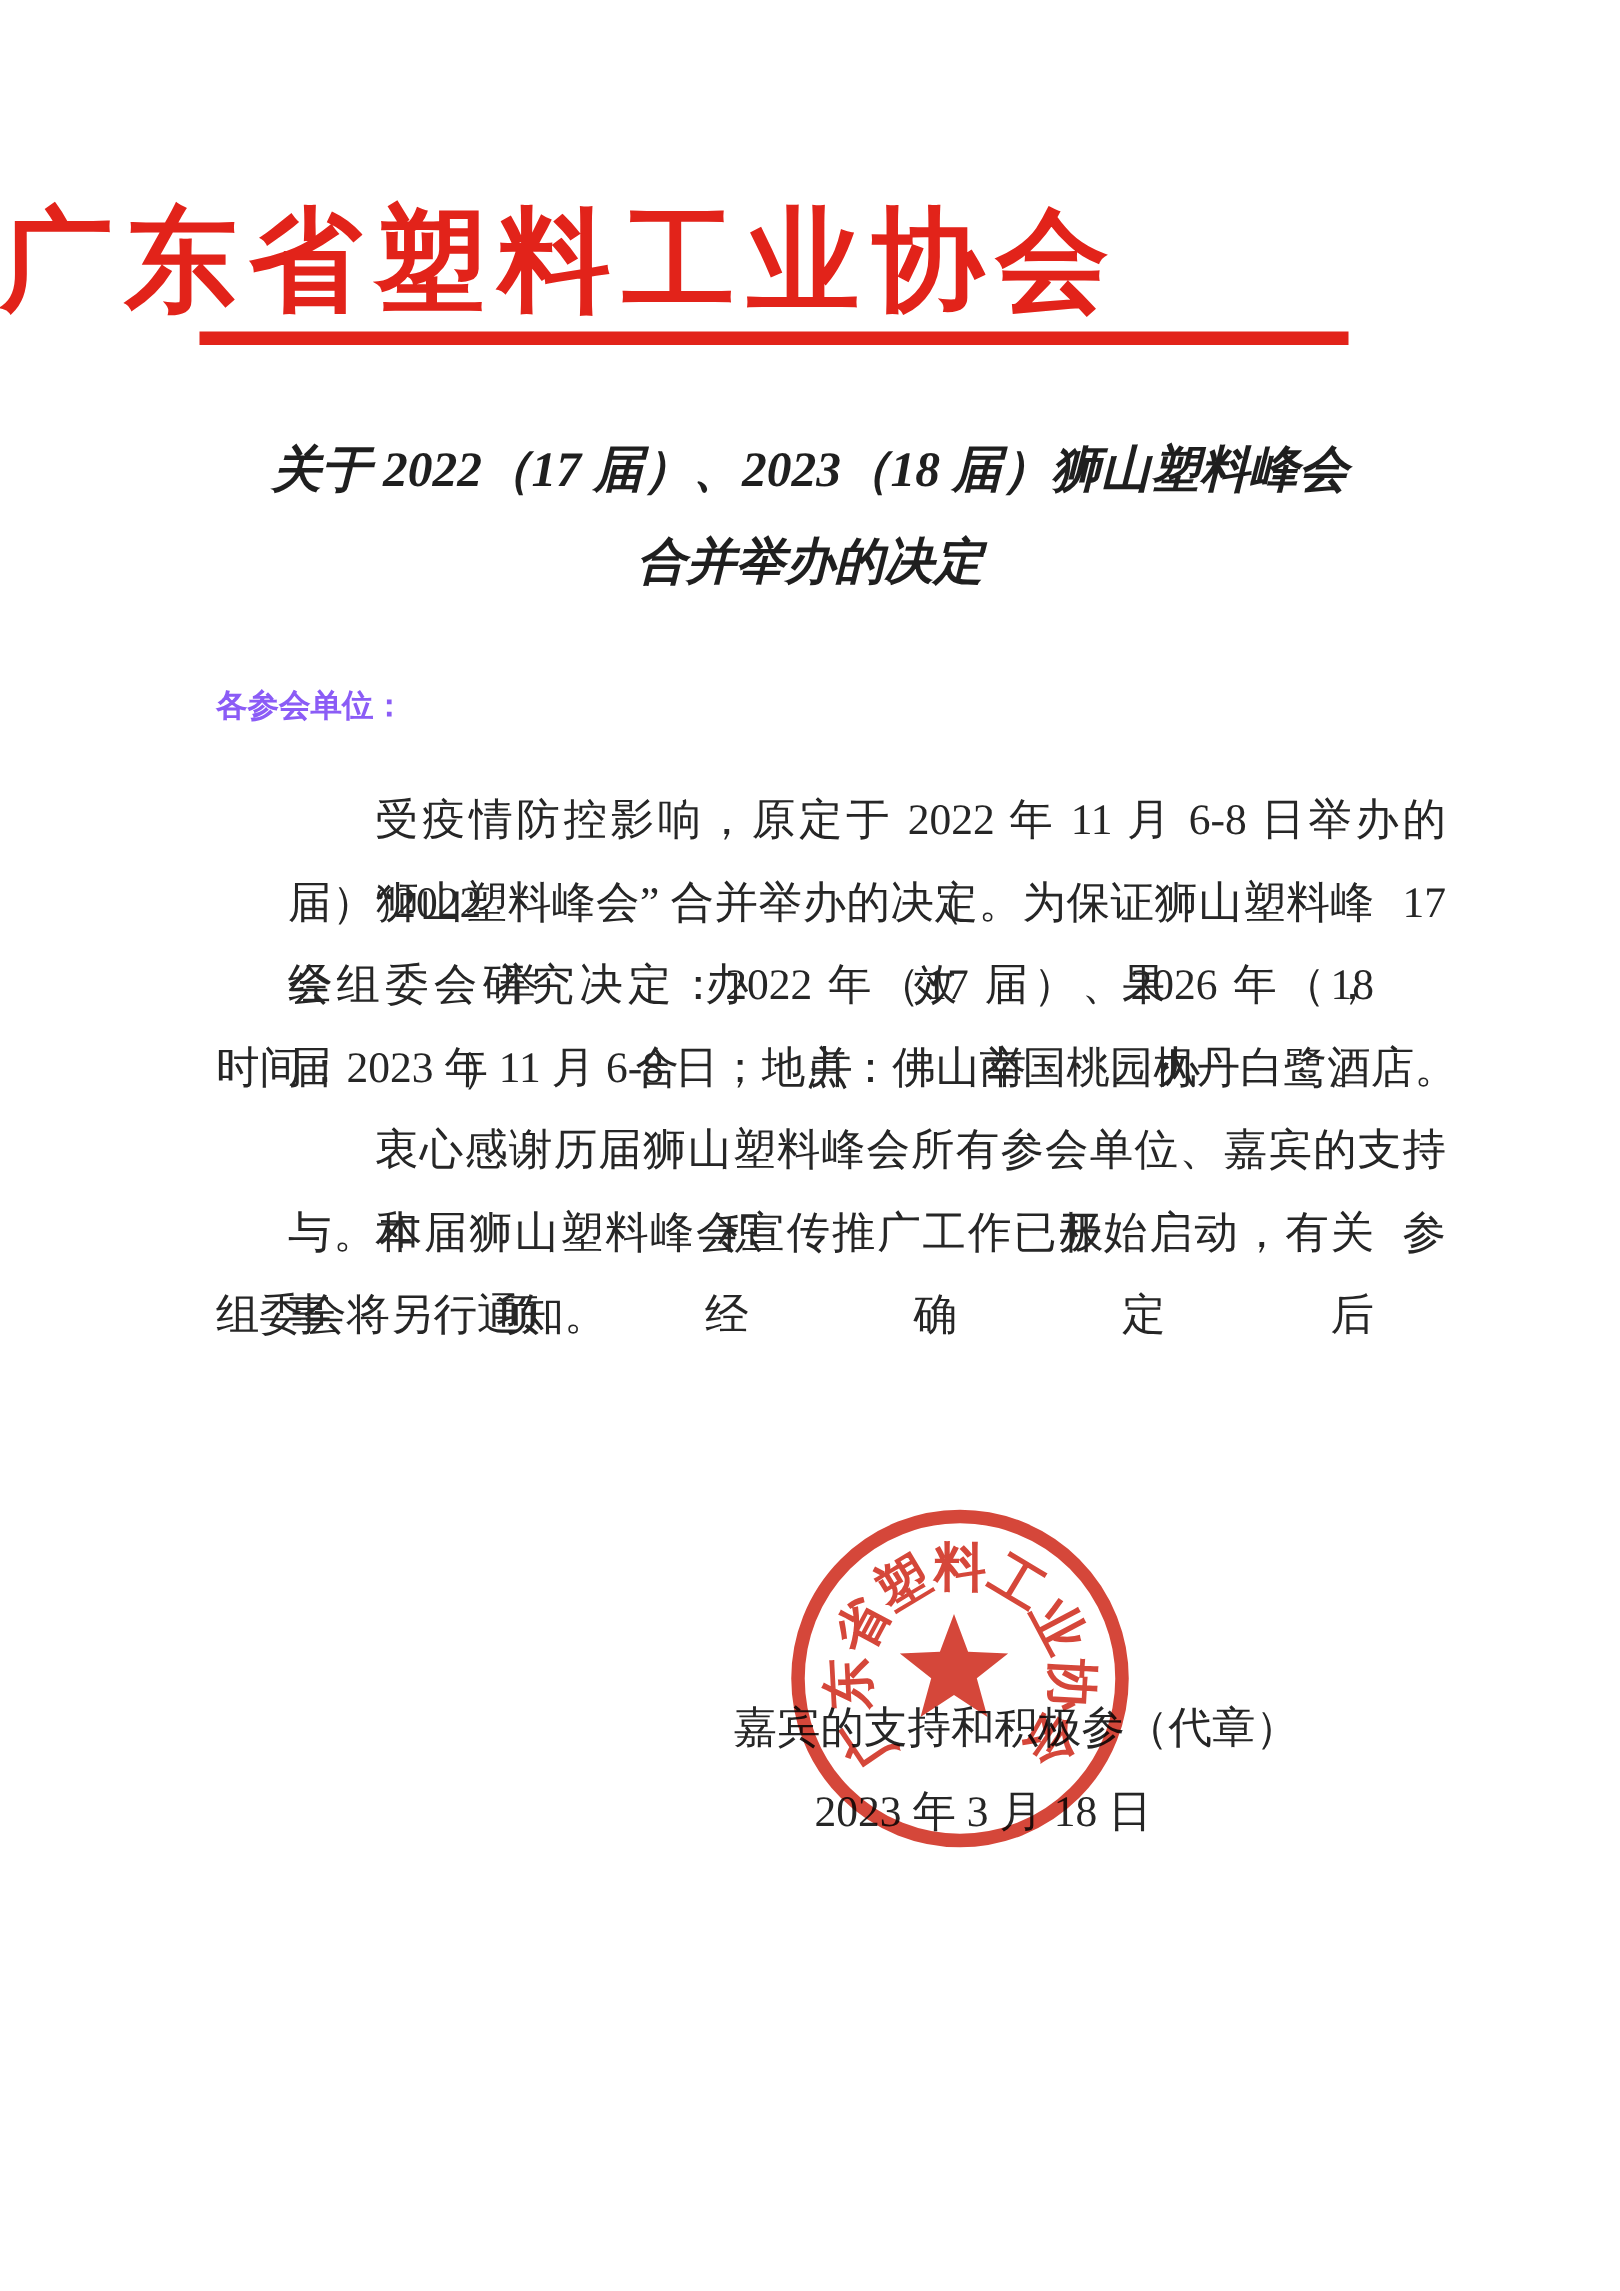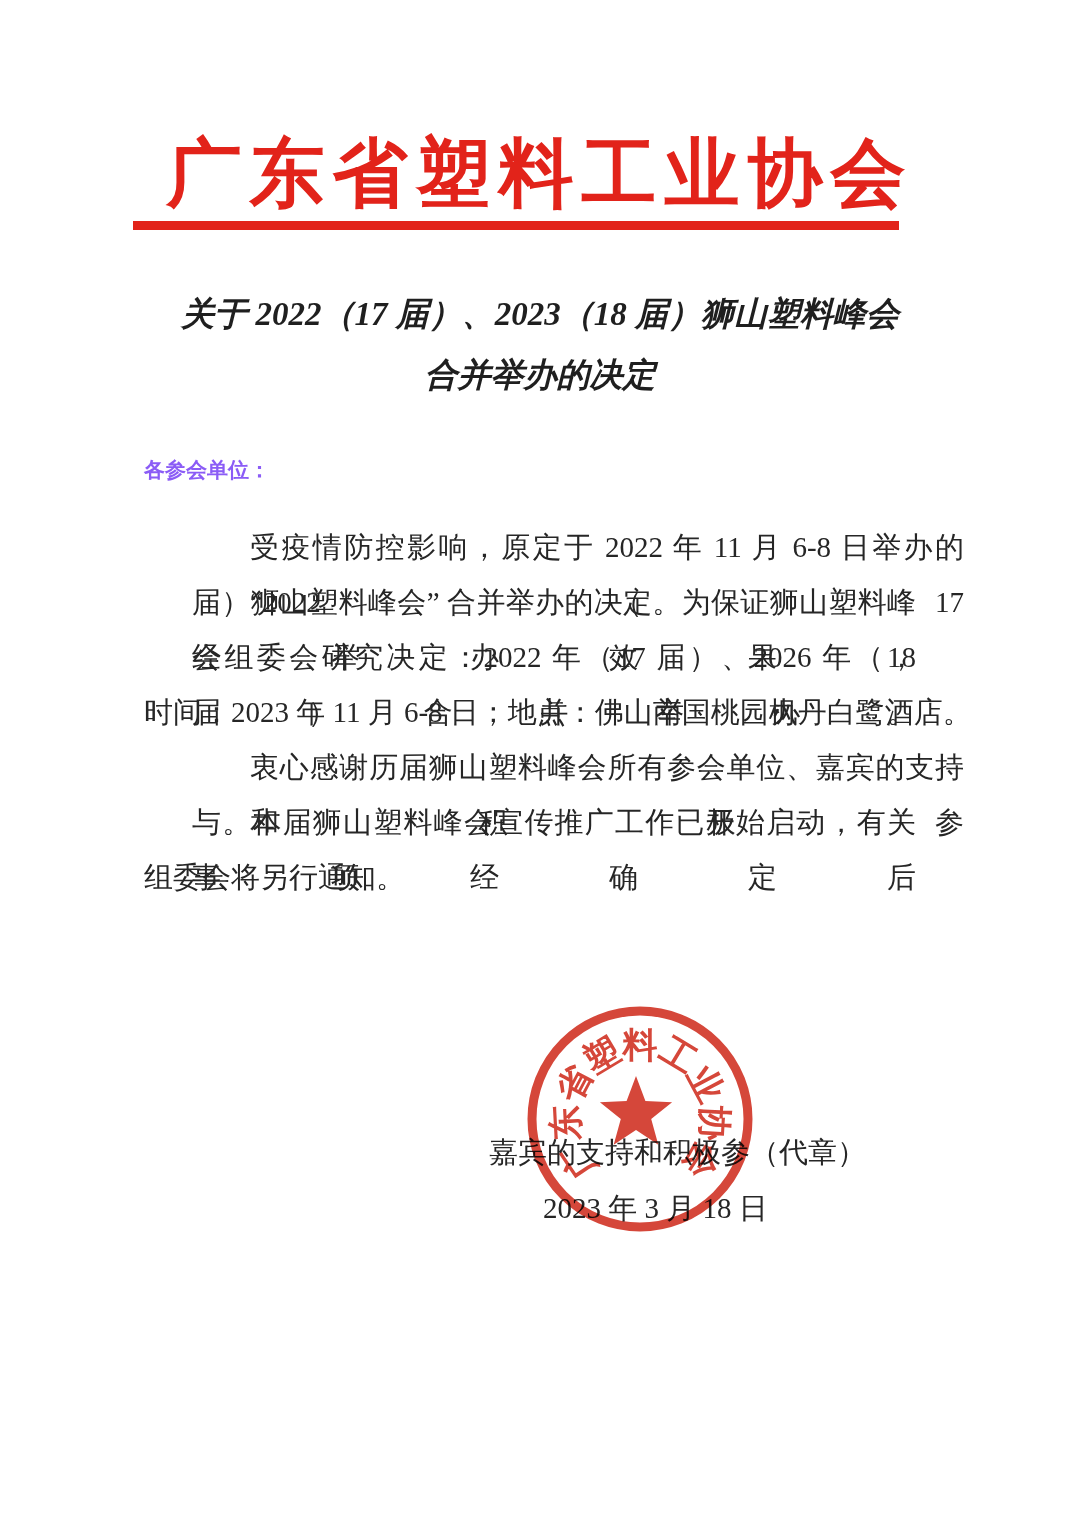--- a/index.html
+++ b/index.html
@@ -7,21 +7,20 @@
     position:relative;
     width:1080px;height:1527px;
     background:#ffffff;
     overflow:hidden;
     font-family:"Liberation Serif","DejaVu Serif",serif;
     color:#222222;
   }
   
   .letterhead{
     position:absolute;top:124px;left:0;width:1080px;
-    text-align:center;
     font-size:75px;font-weight:bold;
     letter-spacing:8px;
     color:#e2231a;
     white-space:nowrap;
   }
   .letterhead-rule{
     position:absolute;top:221px;left:133px;
     width:766px;height:9px;
     background:#e2231a;
   }

